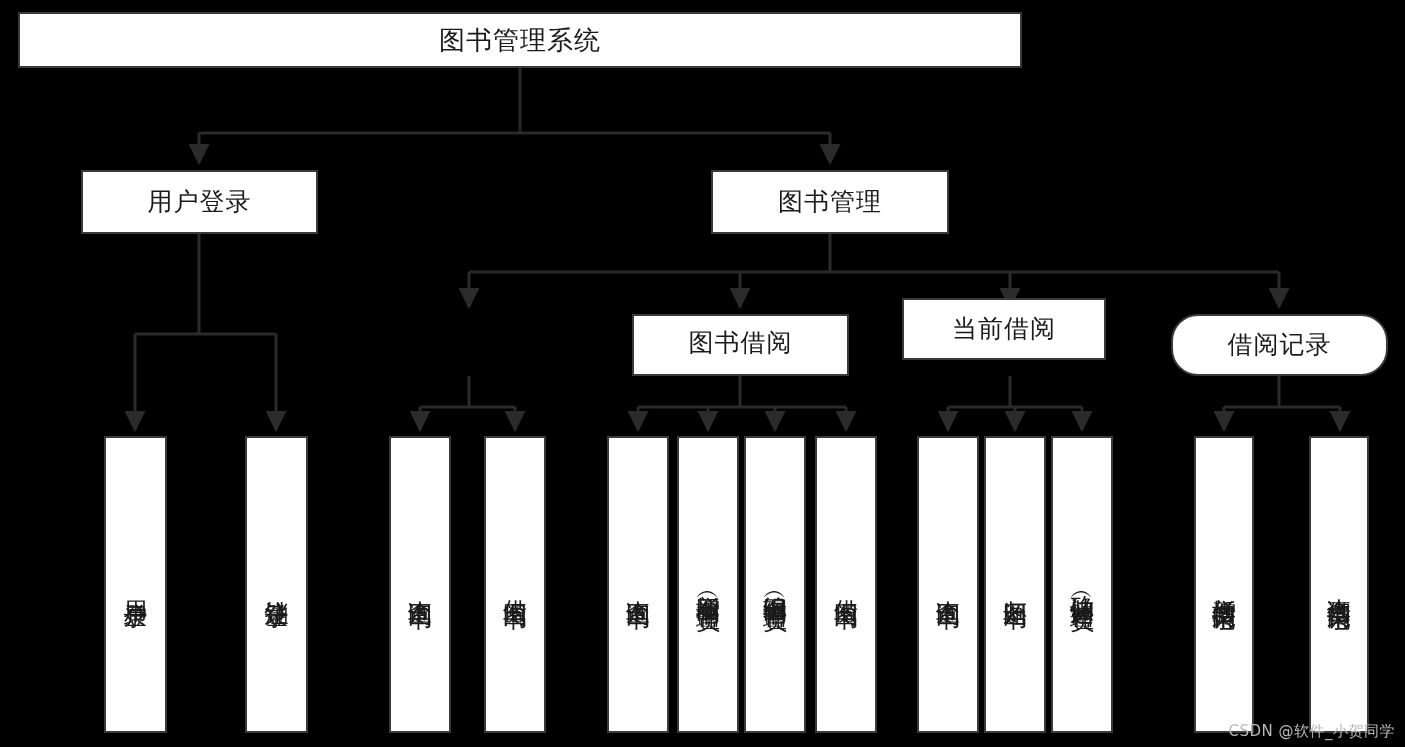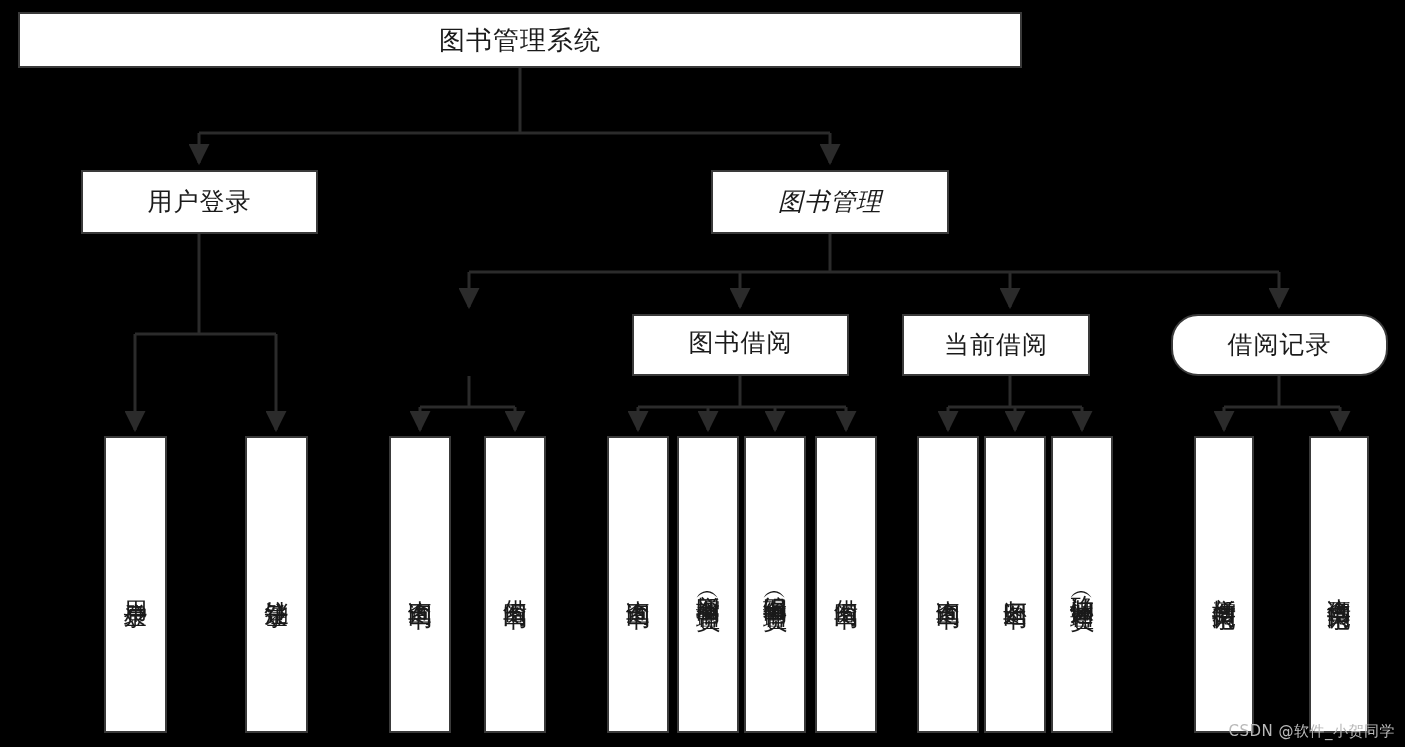--- a/index.html
+++ b/index.html
@@ -114,28 +114,28 @@
     </g>
   </svg>
 
   <div class="node horiz" id="root" style="left:18px; top:12px; width:1004px; height:56px;">
     <span class="label">图书管理系统</span>
   </div>
 
   <div class="node horiz" style="left:81px; top:170px; width:237px; height:64px;">
     <span class="label">用户登录</span>
   </div>
-  <div class="node horiz" style="left:711px; top:170px; width:238px; height:64px;font-style:italic;">
+  <div class="node horiz" style="left:711px; top:170px; width:238px; height:64px;">
     <span class="label">图书管理</span>
   </div>
 
   <div class="node horiz" style="left:632px; top:314px; width:217px; height:62px;font-family:Liberation Mono, monospace;">
     <span class="label">图书借阅</span>
   </div>
-  <div class="node horiz" style="left:902px; top:314px; width:188px; height:62px;text-align:center;">
+  <div class="node horiz" style="left:902px; top:298px; width:204px; height:62px;text-align:center;">
     <span class="label">当前借阅</span>
   </div>
   <div class="node horiz" style="left:1171px; top:314px; width:217px; height:62px;border-radius:27px;">
     <span class="label">借阅记录</span>
   </div>
 
   <div class="node vert" style="left:104px; top:436px; width:63px; height:297px;">
     <span class="label">用户登录</span>
   </div>
   <div class="node vert" style="left:245px; top:436px; width:63px; height:297px;">

